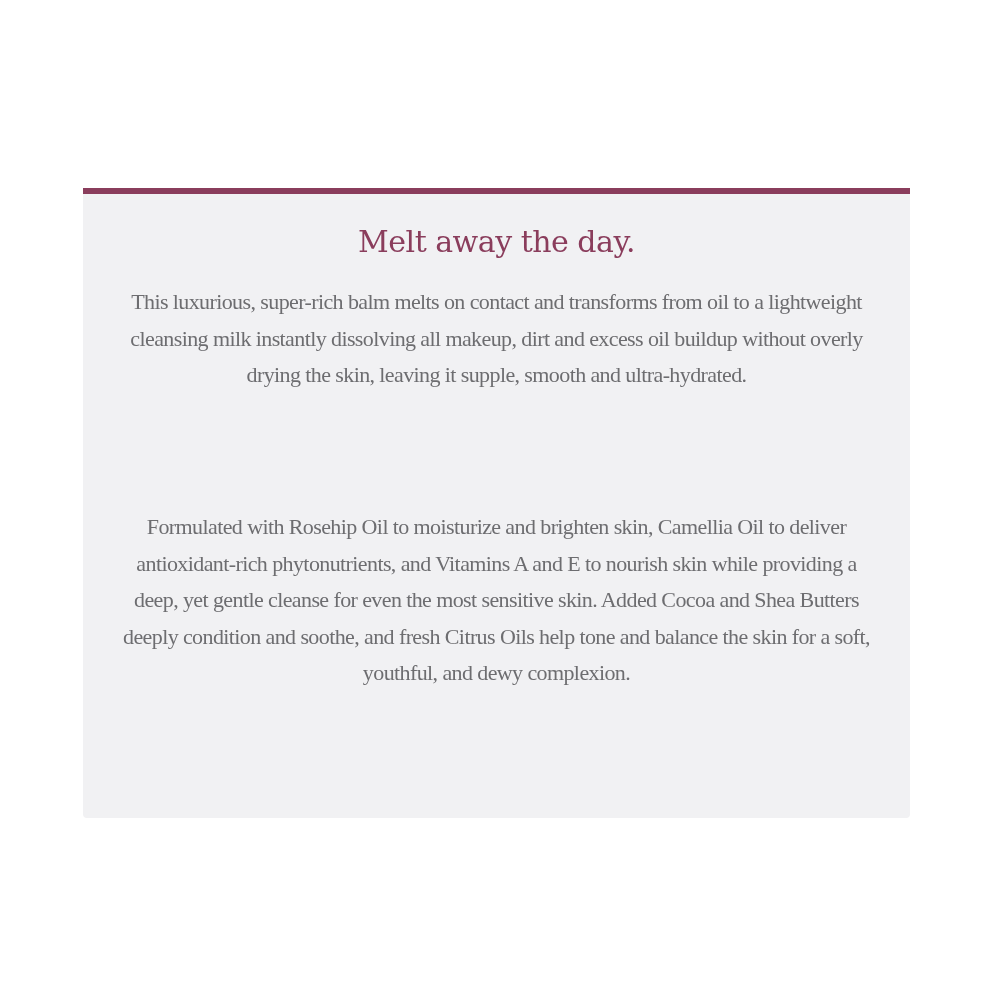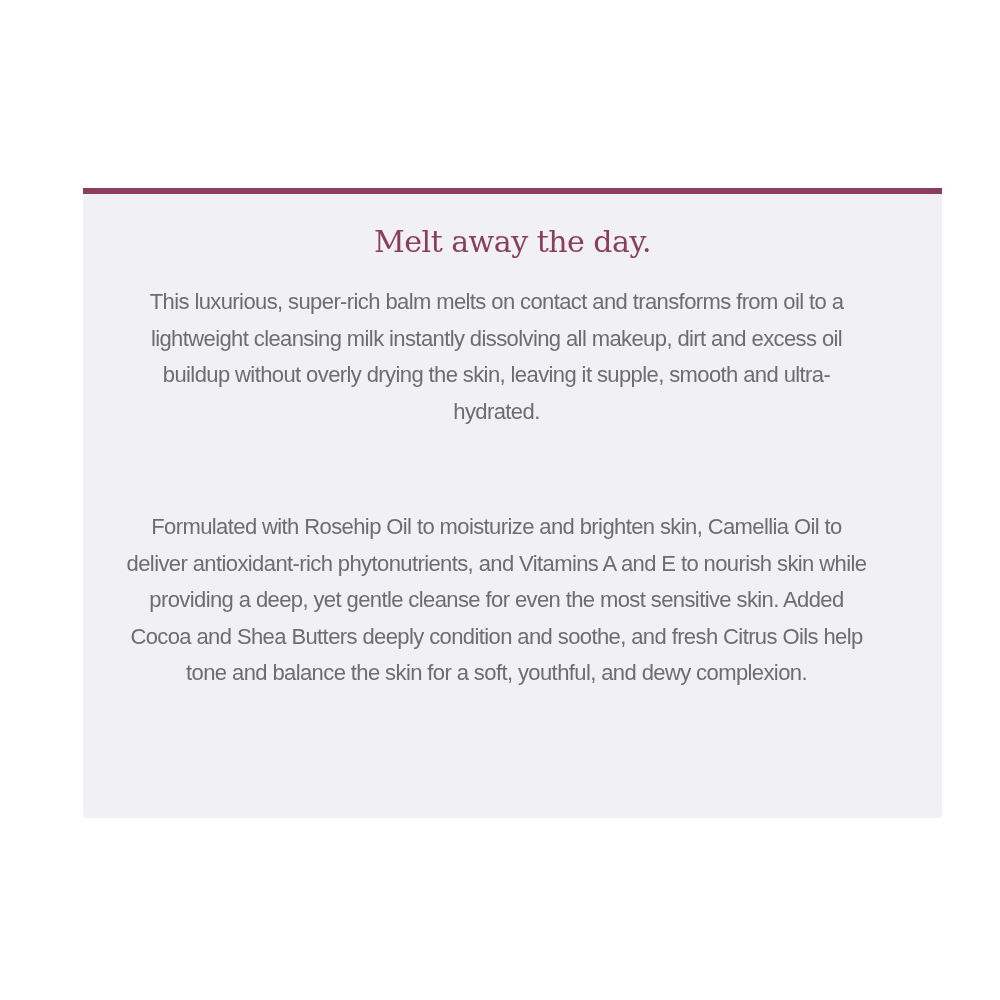--- a/index.html
+++ b/index.html
@@ -1,28 +1,28 @@
 <!DOCTYPE html>
 <html><head>
 <meta charset="utf-8">
 <style>
   html, body { margin:0; padding:0; background:#ffffff; }
   body { width:1000px; height:1000px; position:relative; overflow:hidden; }
   .panel {
     position:absolute; left:83px; top:188px; width:827px; height:630px;
-    background:#f1f1f3; border-radius:0 0 4px 4px;padding-left:32px;
+    background:#f1f1f3; border-radius:0 0 4px 4px;
   }
   .topbar { position:absolute; left:0; top:0; width:100%; height:6px; background:#8a3d5c; }
   .title {
     position:absolute; left:0; top:36px; width:100%; text-align:center;
     font-family:"DejaVu Serif", serif; font-size:30px; color:#8a3d5c; letter-spacing:-0.5px;
   }
   .para {
     position:absolute; left:40px; width:747px; text-align:center;
-    font-family:Liberation Sans, sans-serif; font-size:22px; line-height:36.5px; color:#6d6d70;
+    font-family:Liberation Serif, serif; font-size:22px; line-height:36.5px; color:#6d6d70;
     letter-spacing:-0.6px;
   }
   .p1 { top:96px; }
   .p2 { top:321px; }
 </style>
 </head>
 <body>
 
 <div class="panel">
   <div class="topbar"></div>

